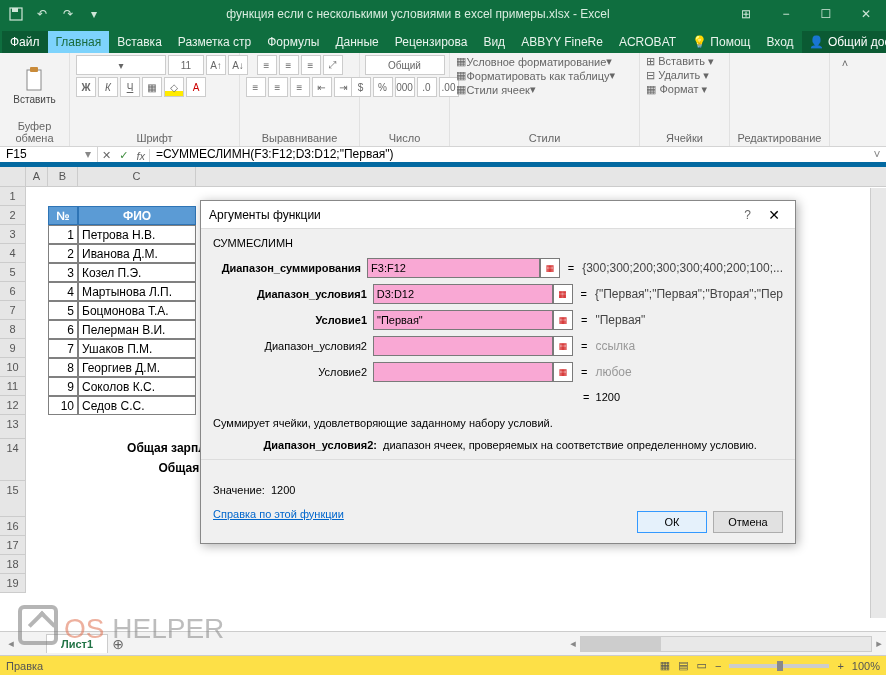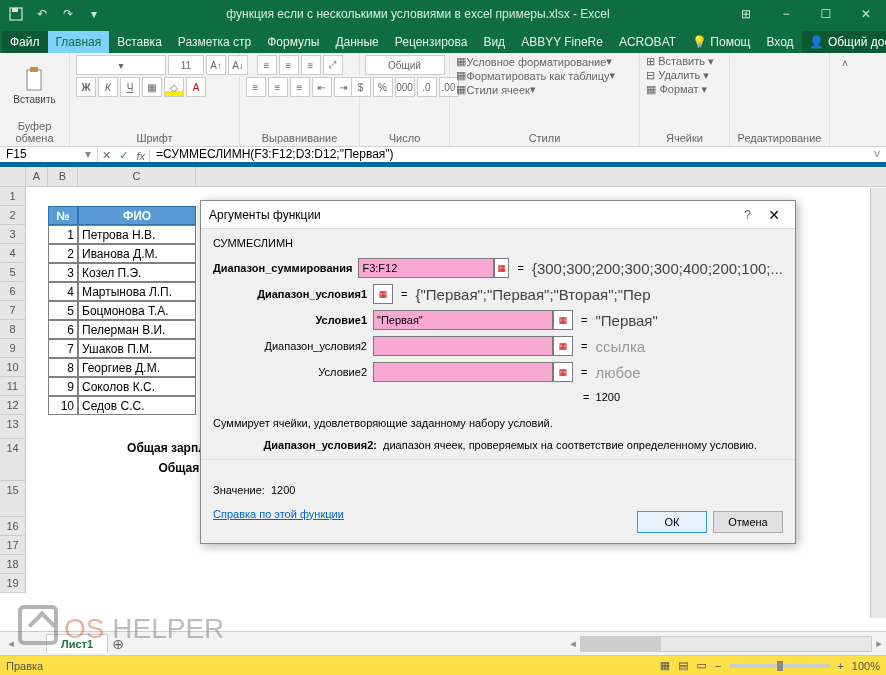--- a/index.html
+++ b/index.html
@@ -45,21 +45,21 @@
 .dlg-title-text{flex:1;}
 .dlg-close{width:26px;text-align:center;font-size:14px;}
 .dlg-body{padding:8px 12px;}
 .func-name{font-size:11px;margin-bottom:8px;}
 .arg-row{display:flex;align-items:center;margin-bottom:4px;height:22px;}
 .arg-label{width:160px;text-align:right;padding-right:6px;font-size:11px;}
 .arg-label.bold{font-weight:bold;}
 .arg-input{width:180px;height:20px;border:1px solid #7a7a7a;background:#f9a8d4;padding:0 3px;font-size:11px;display:flex;align-items:center;}
 .arg-pick{width:20px;height:20px;border:1px solid #7a7a7a;background:#fff;margin-left:0;display:flex;align-items:center;justify-content:center;font-size:9px;color:#c00;}
 .arg-eq{padding:0 8px;}
-.arg-result{font-size:15px;color:#444;}
+.arg-result{font-size:12px;color:#444;}
 .arg-result.gray{color:#999;}
 .sum-line{display:flex;padding:4px 0 8px;}
 .desc{padding:6px 0;font-size:11px;}
 .desc-sub{display:flex;padding-top:4px;}
 .desc-sub-label{width:170px;text-align:right;font-weight:bold;padding-right:6px;}
 .dlg-footer{padding:10px 12px;border-top:1px solid #ddd;display:flex;align-items:center;}
 .val-label{font-size:11px;}
 .help-link{color:#0066cc;text-decoration:underline;cursor:pointer;font-size:11px;}
 .dlg-buttons{margin-left:auto;display:flex;gap:6px;margin-top:41px;}
 .dlg-btn{width:70px;height:22px;border:1px solid #adadad;background:#e1e1e1;font-size:11px;display:flex;align-items:center;justify-content:center;}
@@ -300,20 +300,23 @@
       <div class="arg-label bold">Диапазон_суммирования</div>
       <div class="arg-input">
           <span>F3:F12</span>
         </div>
       <div class="arg-pick">▦</div>
       <div class="arg-eq">=</div>
       <div class="arg-result">{300;300;200;300;300;400;200;100;...</div>
     </div>
     <div class="arg-row">
       <div class="arg-label bold">Диапазон_условия1</div>
+      <div class="arg-input">
+          <span>D3:D12</span>
+        </div>
       <div class="arg-pick">▦</div>
       <div class="arg-eq">=</div>
       <div class="arg-result">{"Первая";"Первая";"Вторая";"Пер</div>
     </div>
     <div class="arg-row">
       <div class="arg-label bold">Условие1</div>
       <div class="arg-input">
           <span>"Первая"</span>
         </div>
       <div class="arg-pick">▦</div>

